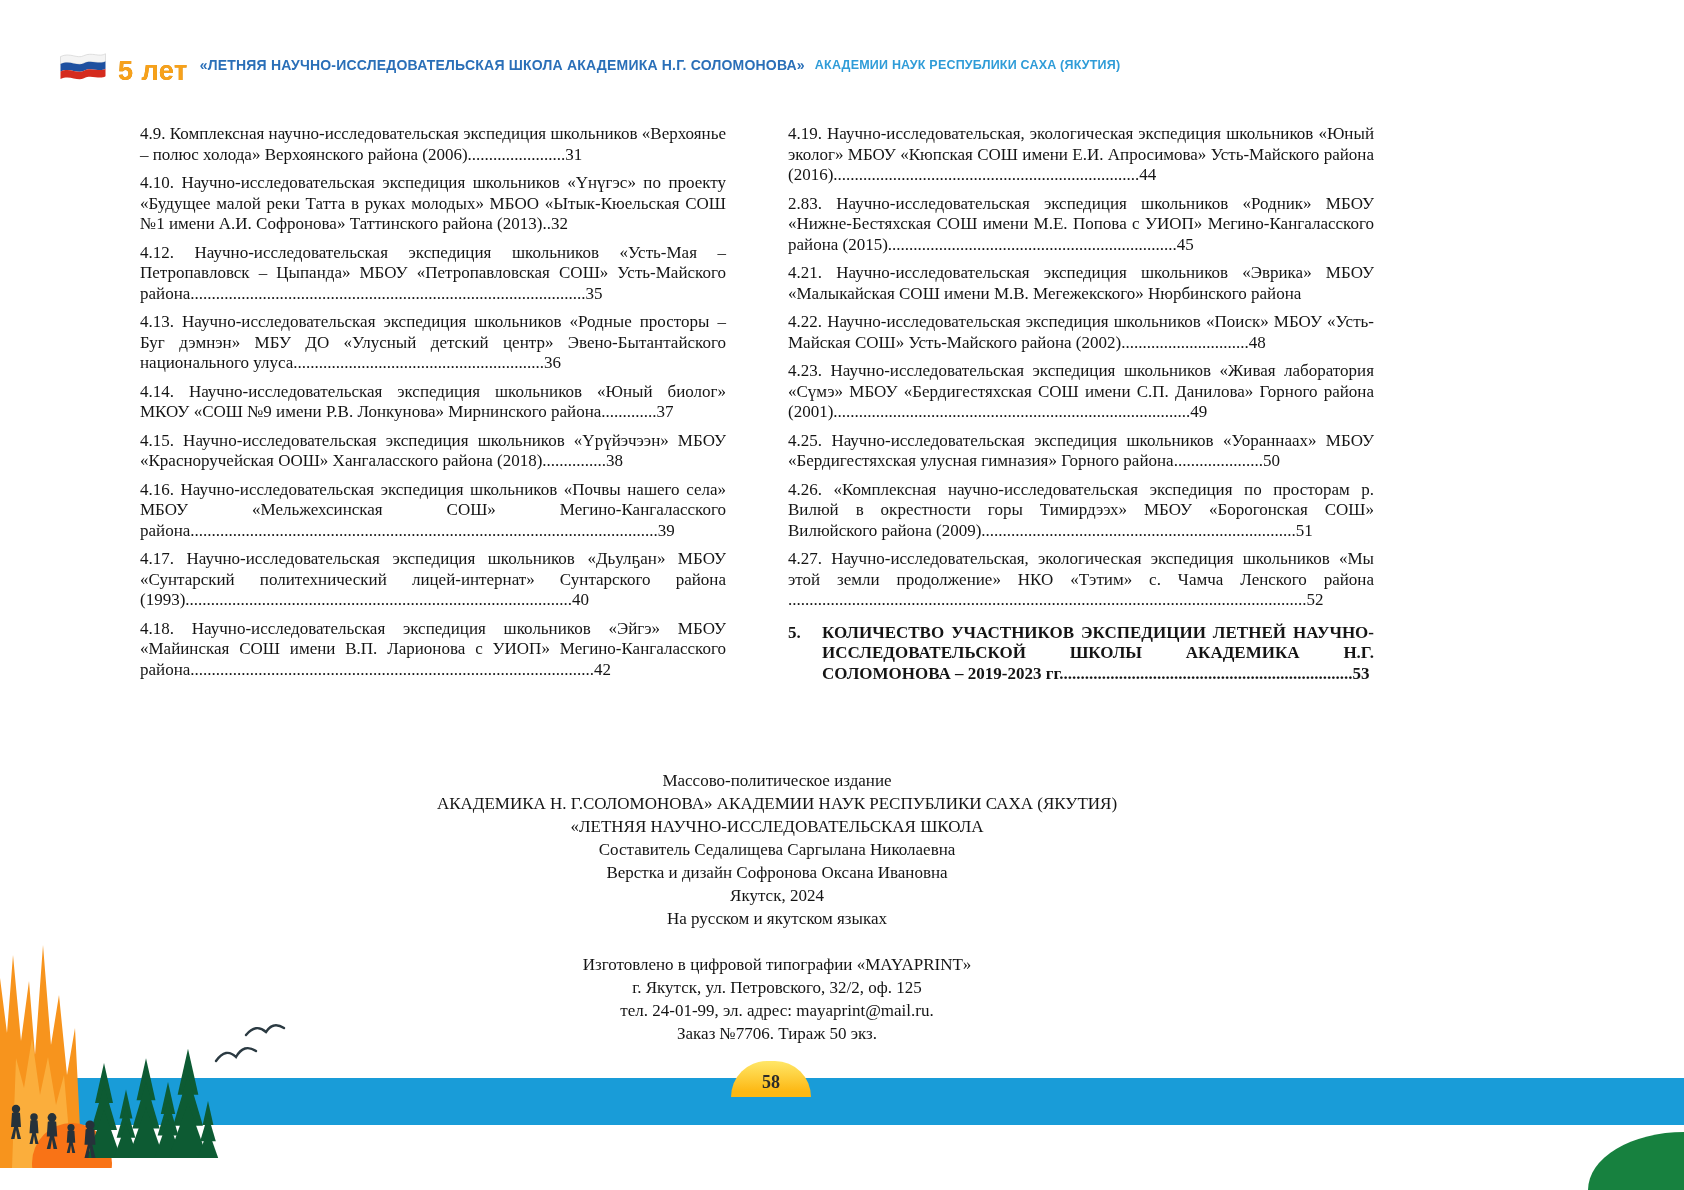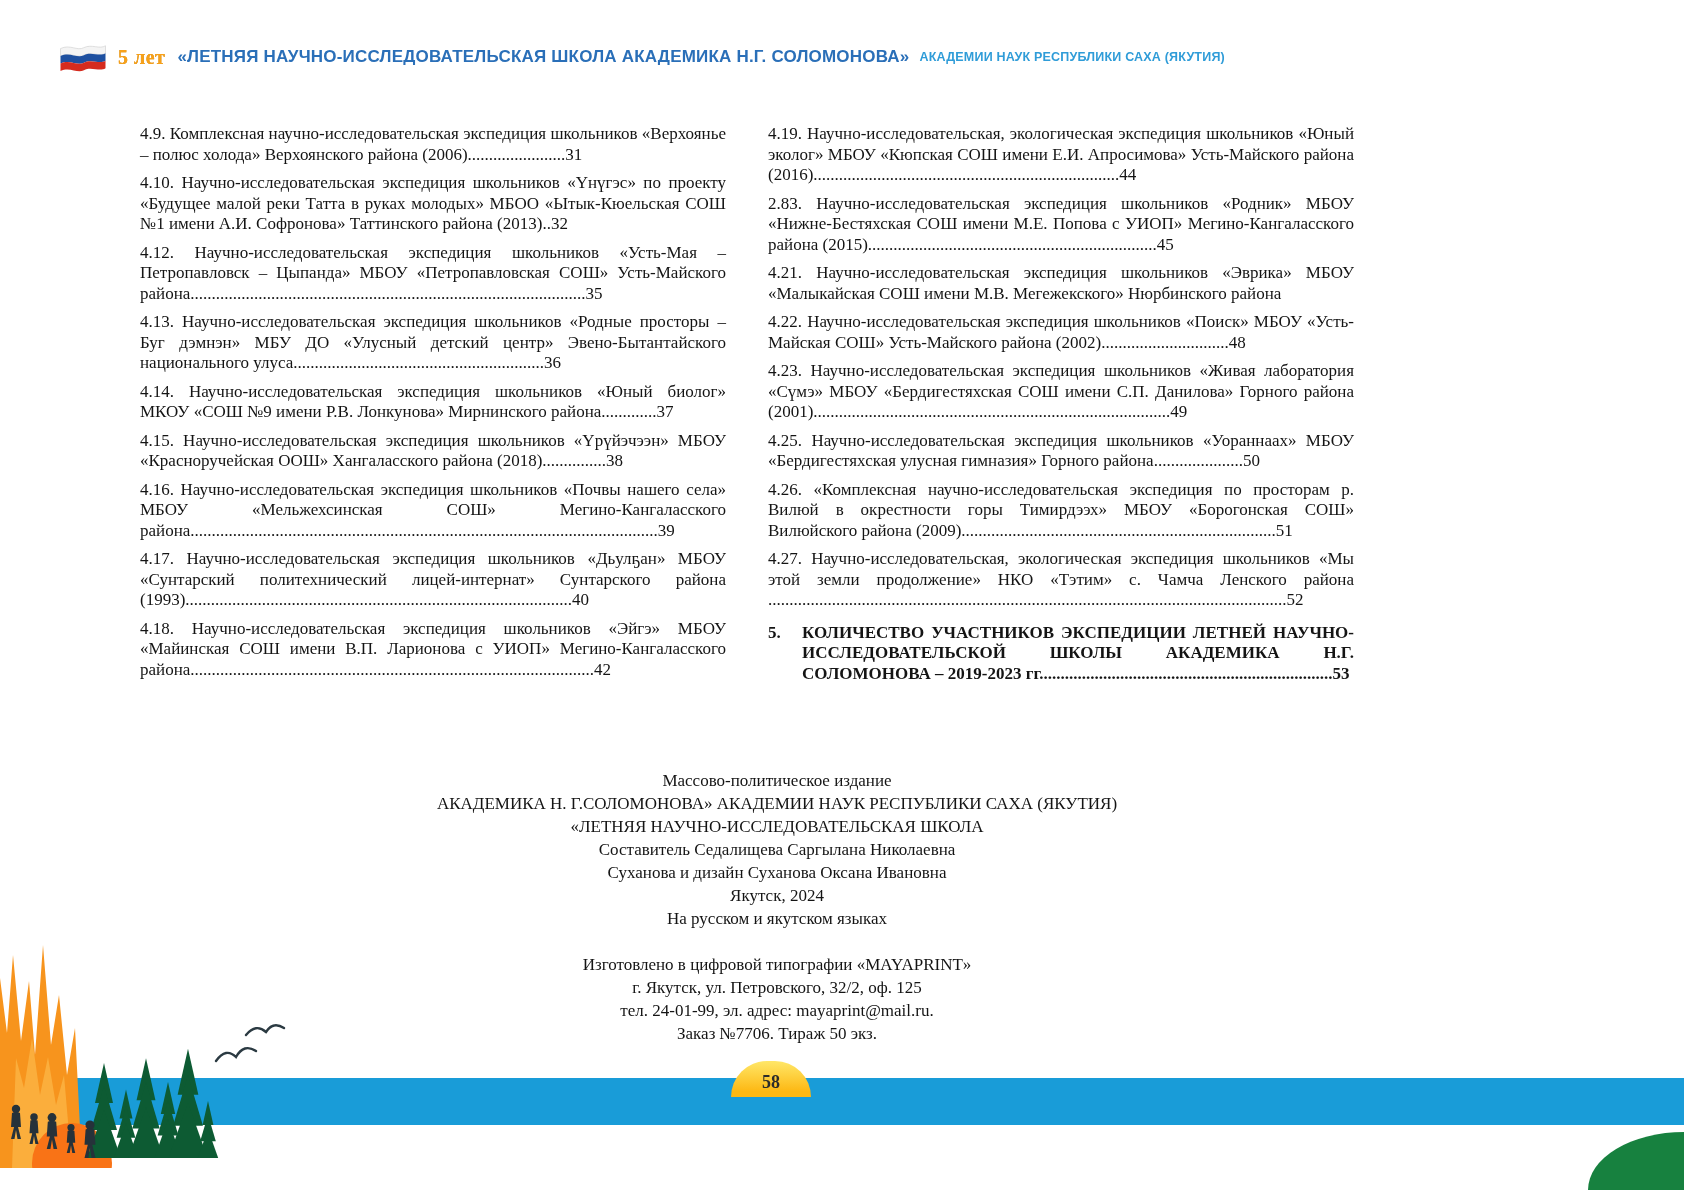--- a/index.html
+++ b/index.html
@@ -22,45 +22,46 @@
   }
 
   
   .header{
     position:absolute;top:42px;left:58px;
     display:flex;align-items:center;gap:10px;
     white-space:nowrap;
   }
   .flag{display:inline-block;line-height:0;}
   .years{
-    font-family:Liberation Serif, serif;
-    font-weight:bold;font-size:20px;
+    font-family:Liberation Sans, sans-serif;
+    font-weight:bold;font-size:27px;
     color:var(--accent-orange,#f7a11a);
     letter-spacing:0.5px;
     text-shadow:0 0 0.5px #c97c00;
     margin-right:2px;
+    margin-top:14px;
   }
   .title-main{
     font-family:"Liberation Sans","DejaVu Sans",sans-serif;
-    font-weight:bold;font-size:17px;
+    font-weight:bold;font-size:14px;
     color:var(--header-blue,#2a6fb8);
     letter-spacing:0.2px;
   }
   .title-suffix{
     font-family:"Liberation Sans","DejaVu Sans",sans-serif;
     font-weight:bold;font-size:12.5px;
     color:var(--header-blue-light,#2f9cd8);
     letter-spacing:0.2px;
   }
 
   
   .columns{
     position:absolute;top:124px;left:140px;
     width:1274px;
-    display:flex;gap:42px;
+    display:flex;gap:62px;
   }
   .col{width:586px;}
   .entry{
     font-size:17px;line-height:20.5px;
     text-align:justify;
     margin:0 0 8px 0;
   }
   .section5{
     display:flex;
     font-weight:bold;
@@ -152,21 +153,21 @@
       </p>
     </div>
   </main>
 
   <section class="colophon">
     <div class="block1">
         <p>Массово-политическое издание</p>
         <p>АКАДЕМИКА Н. Г.СОЛОМОНОВА» АКАДЕМИИ НАУК РЕСПУБЛИКИ САХА (ЯКУТИЯ)</p>
         <p>«ЛЕТНЯЯ НАУЧНО-ИССЛЕДОВАТЕЛЬСКАЯ ШКОЛА</p>
         <p>Составитель Седалищева Саргылана Николаевна</p>
-        <p>Суханова и дизайн Суханова Оксана Ивановна</p>
+        <p>Верстка и дизайн Софронова Оксана Ивановна</p>
         <p>Якутск, 2024</p>
         <p>На русском и якутском языках</p>
       </div>
     <div class="block2">
         <p>Изготовлено в цифровой типографии «MAYAPRINT»</p>
         <p>г. Якутск, ул. Петровского, 32/2, оф. 125</p>
         <p>тел. 24-01-99, эл. адрес: mayaprint@mail.ru.</p>
         <p>Заказ №7706. Тираж 50 экз.</p>
       </div>
   </section>

